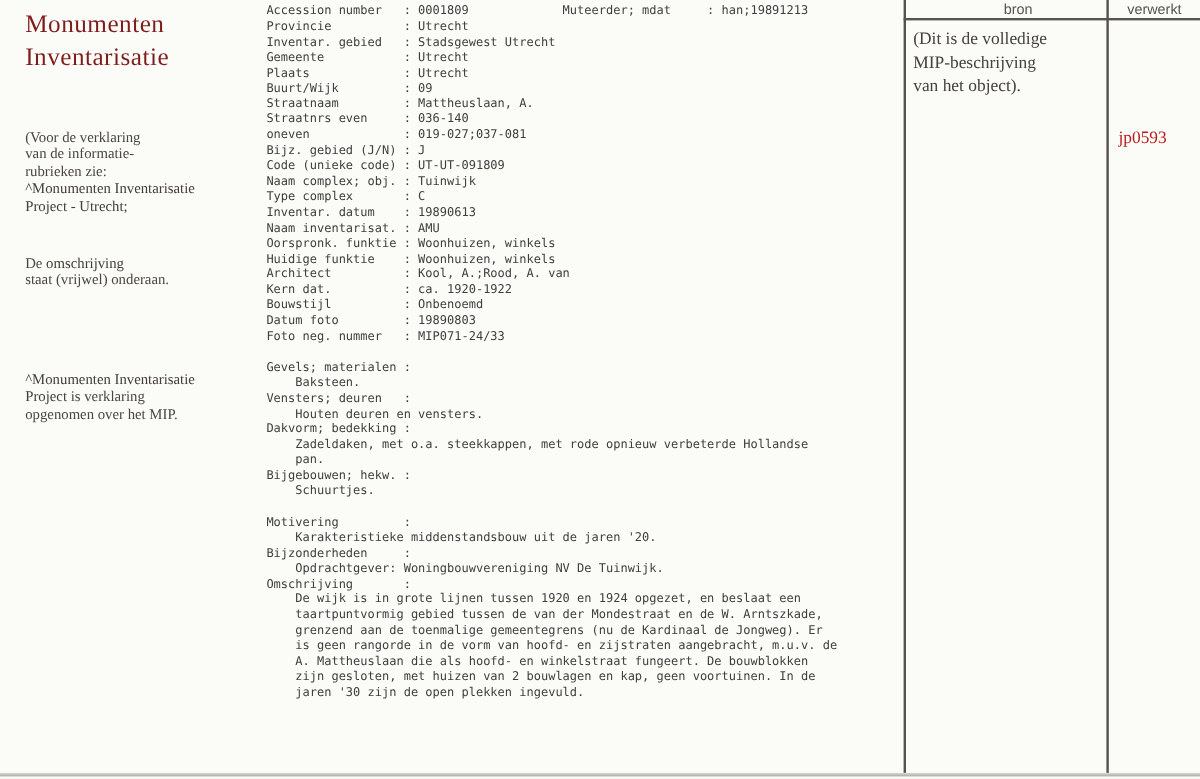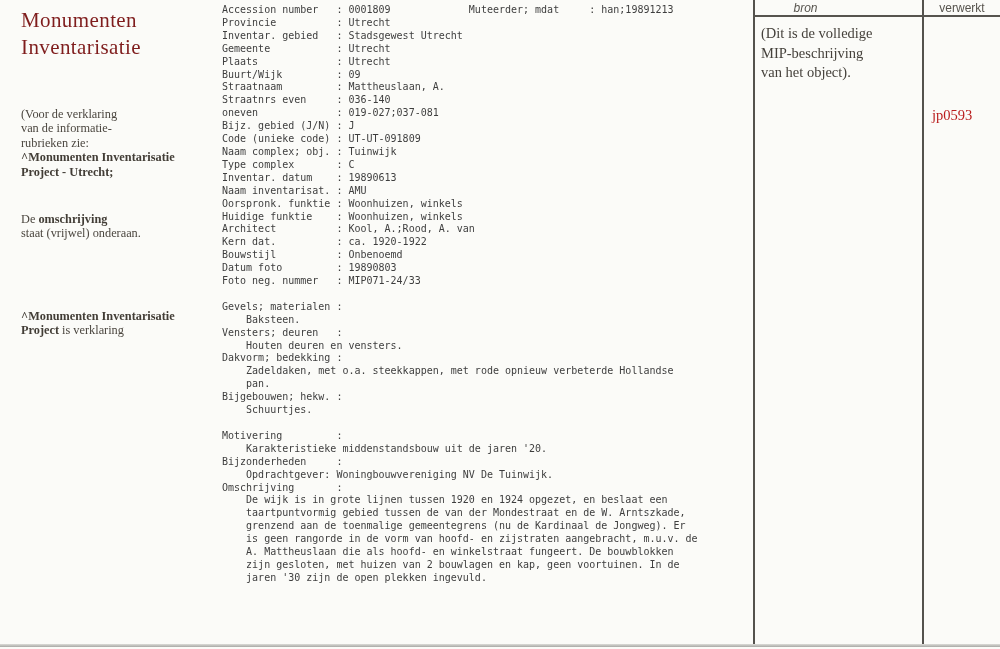--- a/index.html
+++ b/index.html
@@ -10,41 +10,41 @@
   }
   
   .title{
     position:absolute;left:21px;top:7px;width:200px;
     font-size:21px;line-height:27px;color:#7f1d1d;letter-spacing:.4px;
   }
   .para{
     position:absolute;left:21px;width:205px;
     font-size:12.3px;line-height:14.4px;color:#4b463f;
   }
-  .para .b{font-weight:bold;color:#423d36;}
+  .para .b{font-weight:normal;color:#423d36;}
   .p1{top:107px}.p2{top:212px}.p3{top:309px}
   
   .record{
     position:absolute;left:222px;top:4px;
     font-family:"DejaVu Sans Mono",monospace;
     font-size:10px;line-height:12.9px;color:#3e3e3e;
     white-space:pre;letter-spacing:0;
   }
   .record div{white-space:pre;min-height:12.9px;}
   
   .vline{position:absolute;top:0;width:2px;background:#54524d;}
   .v1{left:753px;height:645px;}
   .v2{left:922px;height:645px;}
   .hline{position:absolute;left:753px;top:15px;width:247px;height:2px;background:#56544f;}
   .colhead{
     position:absolute;top:1px;
     font-family:"Liberation Sans",sans-serif;
     font-size:12px;color:#57544e;text-align:center;
   }
-  .ch1{left:739px;width:133px;font-style:italic;}
+  .ch1{left:782px;width:133px;}
   .ch2{left:924px;width:76px;}
   .note{
     position:absolute;left:761px;top:24px;width:155px;
     font-size:14.5px;line-height:19.5px;color:#45413b;
   }
   .vval{
     position:absolute;left:932px;top:62px;
     font-size:14.5px;color:#b91c1c;margin-top:45px;
   }
   .bottom-edge{
@@ -70,20 +70,21 @@
         <div><span class="b">^Monumenten Inventarisatie</span></div>
         <div><span class="b">Project - Utrecht;</span></div>
       </div>
       <div class="para p2">
         <div><span>De </span><span class="b">omschrijving</span></div>
         <div><span>staat (vrijwel) onderaan.</span></div>
       </div>
       <div class="para p3">
         <div><span class="b">^Monumenten Inventarisatie</span></div>
         <div><span class="b">Project</span><span> is verklaring</span></div>
+        <div><span>opgenomen over het MIP.</span></div>
       </div>
     </div>
 
   <div class="record" id="record"><div>Accession number   : 0001809             Muteerder; mdat     : han;19891213</div><div>Provincie          : Utrecht</div><div>Inventar. gebied   : Stadsgewest Utrecht</div><div>Gemeente           : Utrecht</div><div>Plaats             : Utrecht</div><div>Buurt/Wijk         : 09</div><div>Straatnaam         : Mattheuslaan, A.</div><div>Straatnrs even     : 036-140</div><div>oneven             : 019-027;037-081</div><div>Bijz. gebied (J/N) : J</div><div>Code (unieke code) : UT-UT-091809</div><div>Naam complex; obj. : Tuinwijk</div><div>Type complex       : C</div><div>Inventar. datum    : 19890613</div><div>Naam inventarisat. : AMU</div><div>Oorspronk. funktie : Woonhuizen, winkels</div><div>Huidige funktie    : Woonhuizen, winkels</div><div>Architect          : Kool, A.;Rood, A. van</div><div>Kern dat.          : ca. 1920-1922</div><div>Bouwstijl          : Onbenoemd</div><div>Datum foto         : 19890803</div><div>Foto neg. nummer   : MIP071-24/33</div><div> </div><div>Gevels; materialen :</div><div>    Baksteen.</div><div>Vensters; deuren   :</div><div>    Houten deuren en vensters.</div><div>Dakvorm; bedekking :</div><div>    Zadeldaken, met o.a. steekkappen, met rode opnieuw verbeterde Hollandse</div><div>    pan.</div><div>Bijgebouwen; hekw. :</div><div>    Schuurtjes.</div><div> </div><div>Motivering         :</div><div>    Karakteristieke middenstandsbouw uit de jaren '20.</div><div>Bijzonderheden     :</div><div>    Opdrachtgever: Woningbouwvereniging NV De Tuinwijk.</div><div>Omschrijving       :</div><div>    De wijk is in grote lijnen tussen 1920 en 1924 opgezet, en beslaat een</div><div>    taartpuntvormig gebied tussen de van der Mondestraat en de W. Arntszkade,</div><div>    grenzend aan de toenmalige gemeentegrens (nu de Kardinaal de Jongweg). Er</div><div>    is geen rangorde in de vorm van hoofd- en zijstraten aangebracht, m.u.v. de</div><div>    A. Mattheuslaan die als hoofd- en winkelstraat fungeert. De bouwblokken</div><div>    zijn gesloten, met huizen van 2 bouwlagen en kap, geen voortuinen. In de</div><div>    jaren '30 zijn de open plekken ingevuld.</div></div>
 
   <div class="vline v1"></div>
   <div class="vline v2"></div>
   <div class="hline"></div>
 
   <div class="colhead ch1">bron</div>

